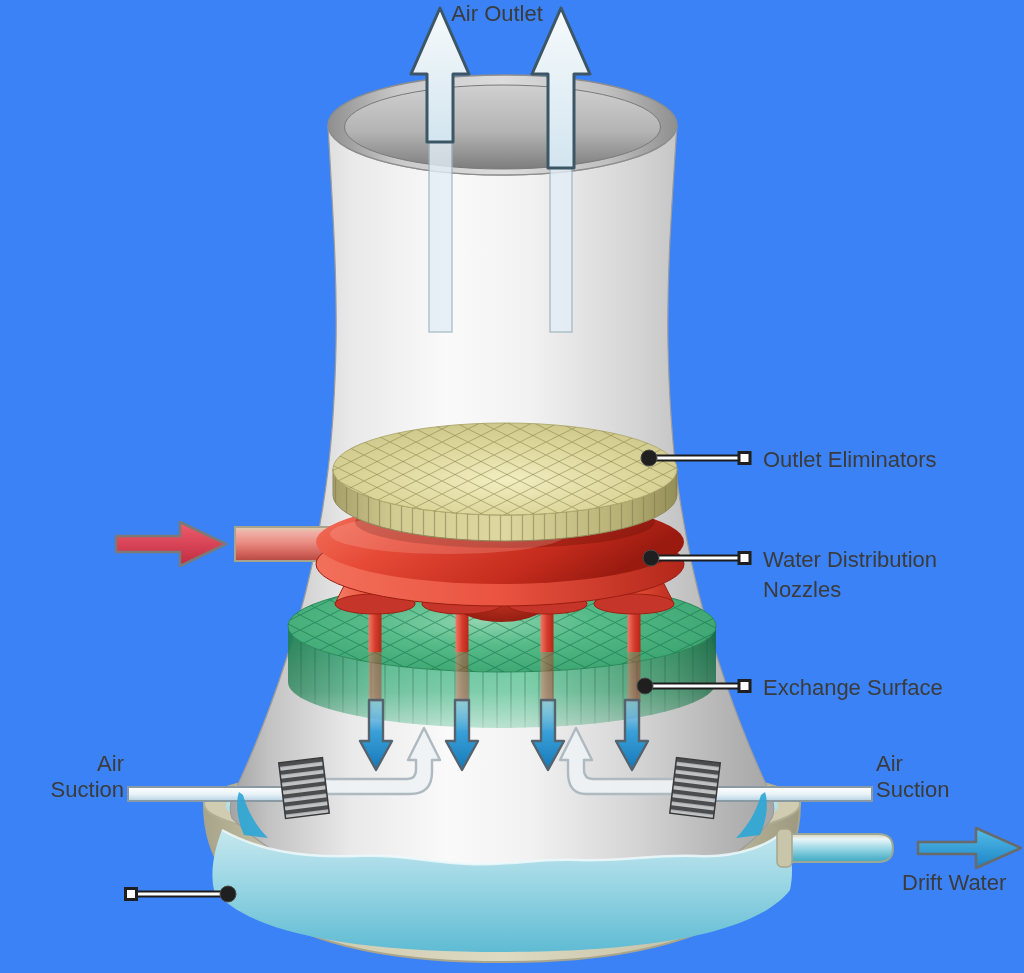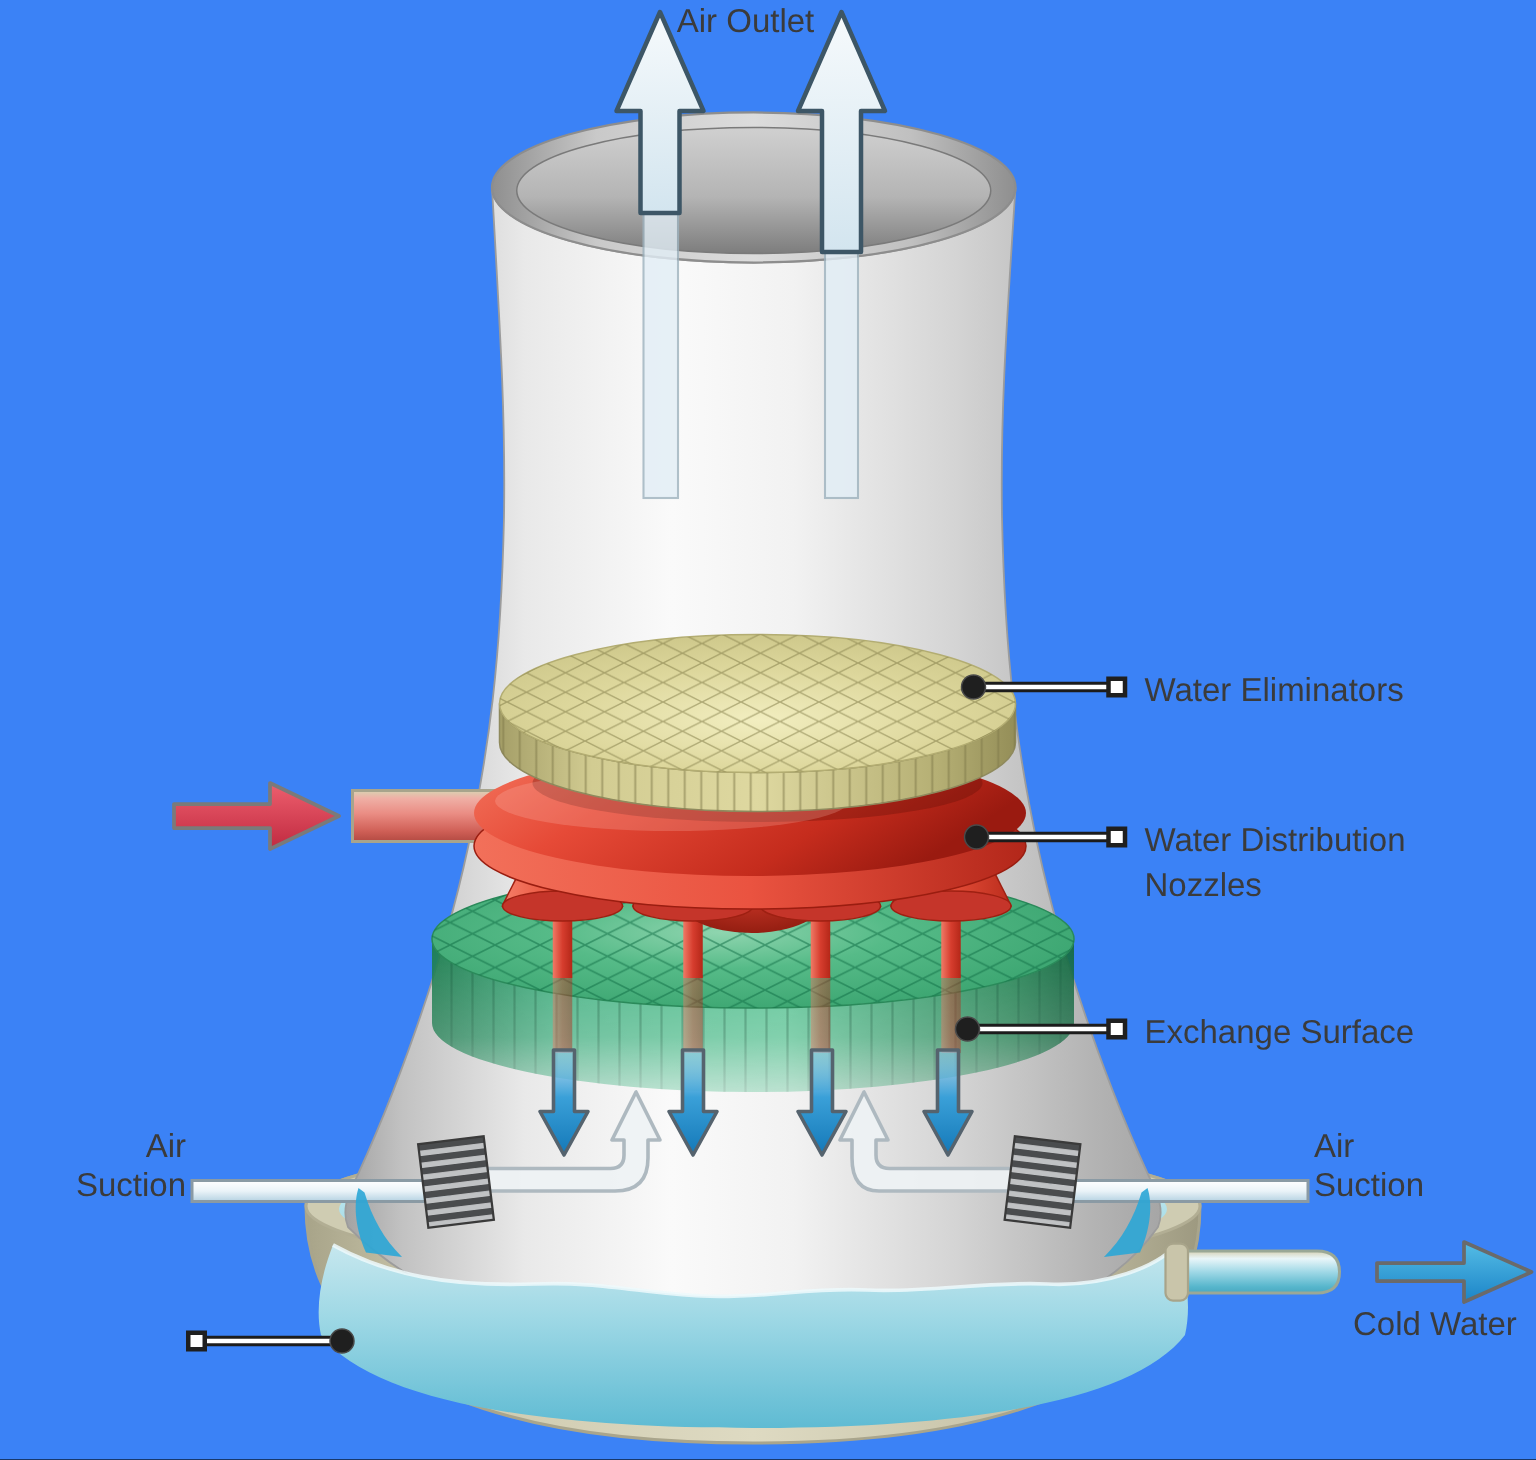--- a/index.html
+++ b/index.html
@@ -300,19 +300,19 @@
   </g>
   <g>
     <line x1="136" y1="894" x2="228" y2="894" stroke="#1c1c1c" stroke-width="7"></line>
     <line x1="136" y1="894" x2="228" y2="894" stroke="#ffffff" stroke-width="3"></line>
     <circle cx="228" cy="894" r="8" fill="#1f1f1f" stroke="#4a4a4a" stroke-width="1"></circle>
     <rect x="125.5" y="888.5" width="11" height="11" fill="#ffffff" stroke="#1f1f1f" stroke-width="3"></rect>
   </g>
 </svg>
 
 <div class="lbl c" style="left:397px;top:0px;width:200px;">Air Outlet</div>
-<div class="lbl" style="left:763px;top:446px;width:220px;">Water Eliminators</div>
+<div class="lbl" style="left:763px;top:446px;width:220px;">Outlet Eliminators</div>
 <div class="lbl" style="left:763px;top:545px;width:215px;line-height:1.35;">Water Distribution Nozzles</div>
 <div class="lbl" style="left:763px;top:674px;width:230px;">Exchange Surface</div>
 <div class="lbl r" style="left:29px;top:751px;width:95px;line-height:1.2;">Air Suction</div>
 <div class="lbl" style="left:876px;top:751px;width:95px;line-height:1.2;">Air Suction</div>
-<div class="lbl" style="left:902px;top:869px;width:122px;">Cold Water</div>
+<div class="lbl" style="left:902px;top:869px;width:122px;">Drift Water</div>
 </div>
 
 </body></html>

